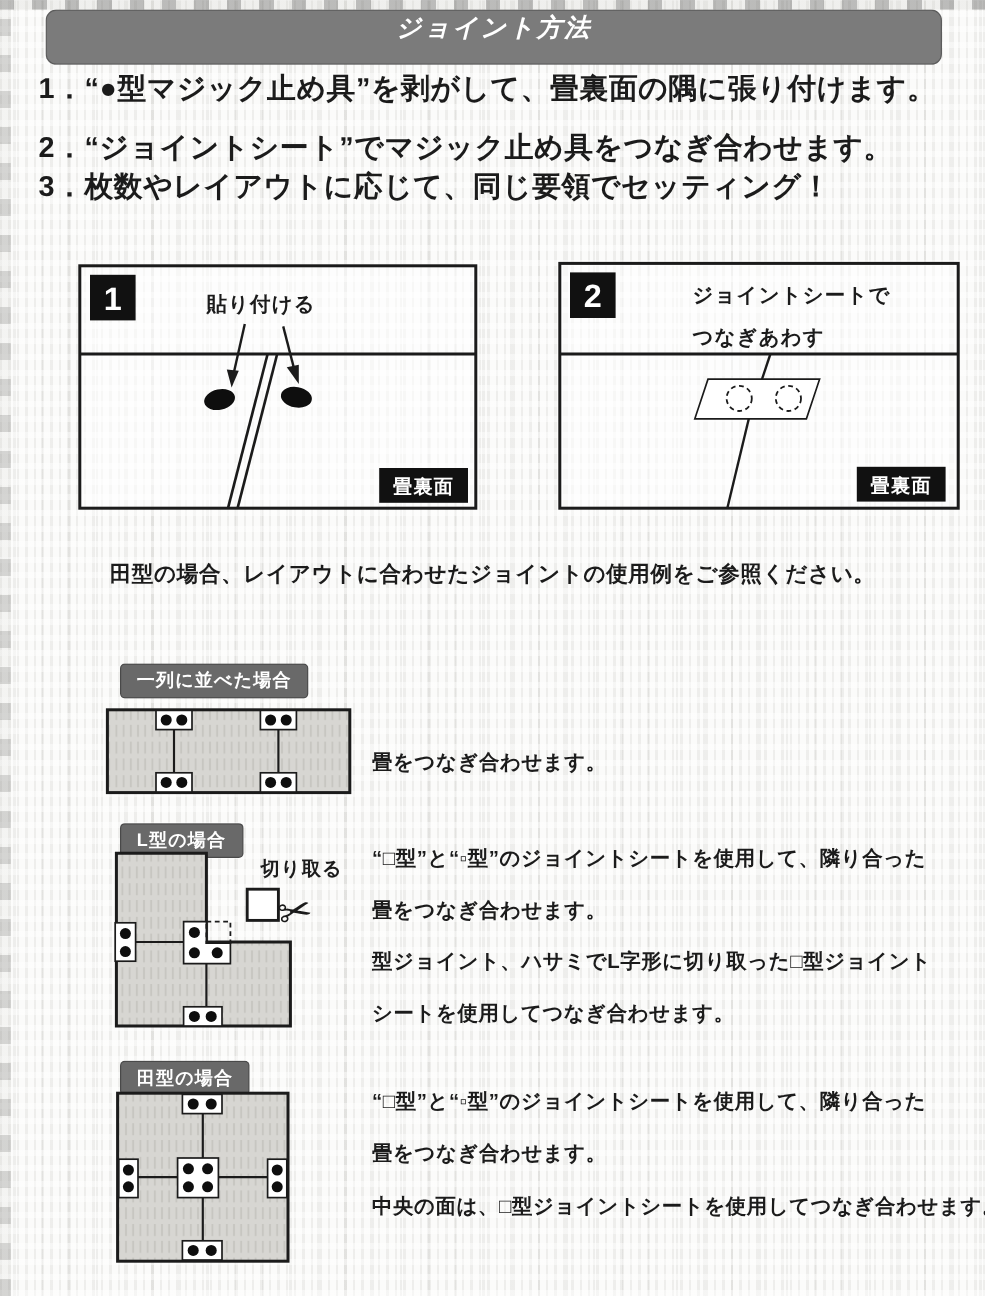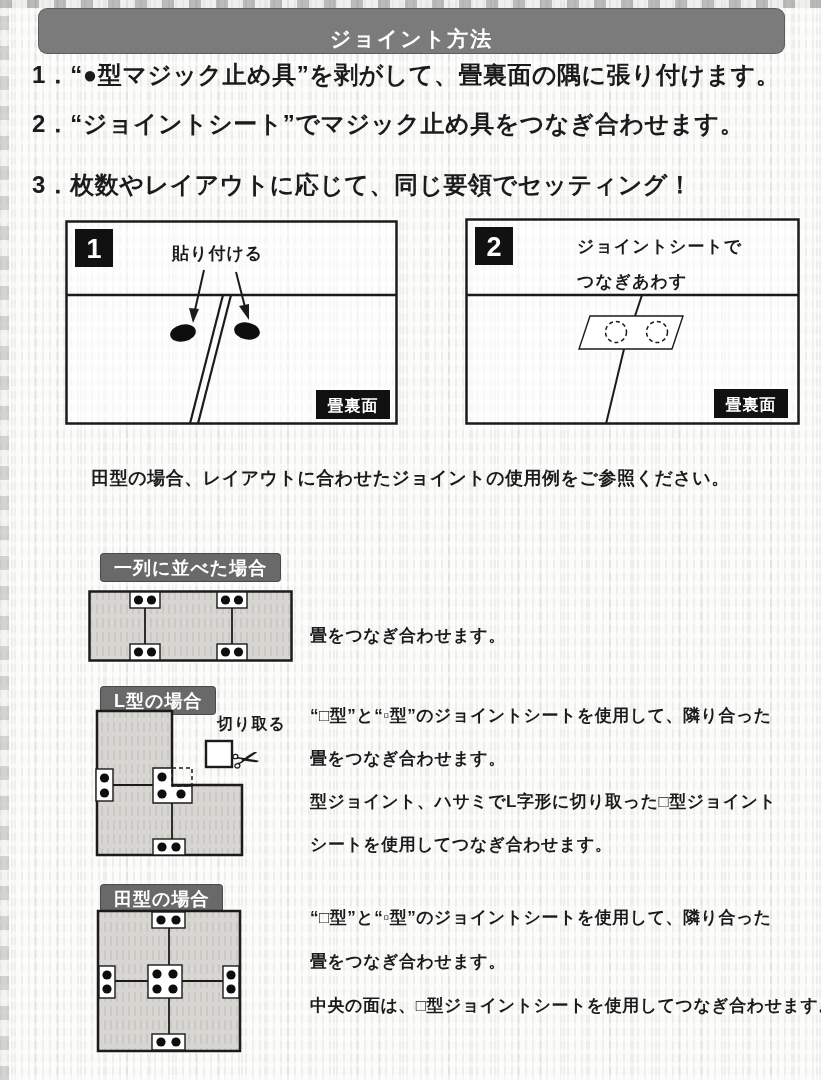--- a/index.html
+++ b/index.html
@@ -18,39 +18,39 @@
   }
   .edge-top{
     position:absolute;left:0;top:0;width:821px;height:8px;
     background:repeating-linear-gradient(90deg, rgba(110,110,108,0.45) 0 12px, rgba(205,205,200,0.25) 12px 27px);
   }
   .edge-left{
     position:absolute;left:0;top:0;width:9px;height:1080px;
     background:repeating-linear-gradient(0deg, rgba(120,120,116,0.30) 0 14px, rgba(210,210,205,0.18) 14px 30px);
   }
   .bar{
-    position:absolute;display:flex;align-items:flex-end;justify-content:center;
+    position:absolute;display:flex;align-items:flex-start;justify-content:center;
     background:var(--c-bar,#7b7b7b);
     border:1px solid rgba(0,0,0,0.25);
-    color:#ffffff;letter-spacing:2px;
+    color:#ffffff;letter-spacing:2px;font-style:italic;
   }
   .bar.main{left:38px;top:8px;width:745px;height:44px;border-radius:9px;font-size:21px;}
   .bar.sub{left:87px;top:512px;width:643px;height:40px;border-radius:7px;font-size:19px;}
   .step{
     position:absolute;left:32px;white-space:nowrap;
     font-size:24px;line-height:22px;letter-spacing:0.5px;
   }
   .note{
     position:absolute;left:0;top:466px;width:821px;text-align:center;
     font-size:18px;white-space:nowrap;letter-spacing:0.5px;
   }
   .sec-label{
     position:absolute;display:inline-flex;align-items:center;justify-content:center;
     background:var(--c-label,#696969);
-    color:#fff;font-size:18px;letter-spacing:1px;
+    color:#fff;font-size:15px;letter-spacing:1px;
     border-radius:4px;padding:0 13px;height:27px;
     border:1px solid rgba(0,0,0,0.3);
   }
   .body-line{
     position:absolute;left:310px;white-space:nowrap;
     font-size:17px;letter-spacing:0.5px;
   }
   svg{position:absolute;overflow:visible;}
   svg text{font-family:"Liberation Sans","DejaVu Sans",sans-serif;font-weight:700;}
   .figframe{fill:rgba(255,255,255,0.55);stroke:#1b1b1b;stroke-width:2.5;}
@@ -74,21 +74,21 @@
 <div class="page">
   <div class="edge-top"></div>
   <div class="edge-left"></div>
 
   <div class="bar main">
     <span>ジョイント方法</span>
   </div>
 
   <div class="step" style="top:64px">1．“●型マジック止め具”を剥がして、畳裏面の隅に張り付けます。</div>
   <div class="step" style="top:113px">2．“ジョイントシート”でマジック止め具をつなぎ合わせます。</div>
-  <div class="step" style="top:174px">3．枚数やレイアウトに応じて、同じ要領でセッティング！</div>
+  <div class="step" style="top:145px">3．枚数やレイアウトに応じて、同じ要領でセッティング！</div>
 
   <svg style="left:65px;top:220px" width="333" height="205" viewBox="0 0 333 205">
     <rect class="figframe" x="1.5" y="1.5" width="330" height="202"></rect>
     <line class="divider" x1="1.5" y1="75" x2="331.5" y2="75" stroke-width="2.5"></line>
     <line class="seam" x1="158" y1="75" x2="125" y2="203.5" stroke-width="2.2"></line>
     <line class="seam" x1="166" y1="75" x2="133" y2="203.5" stroke-width="2.2"></line>
     <rect class="badge-rect" x="10" y="9" width="38" height="38"></rect>
     <text class="badge-num" x="29" y="38">1</text>
     <text class="cap" x="107" y="39">貼り付ける</text>
     <line class="arrow" x1="139" y1="50" x2="130" y2="90"></line>

